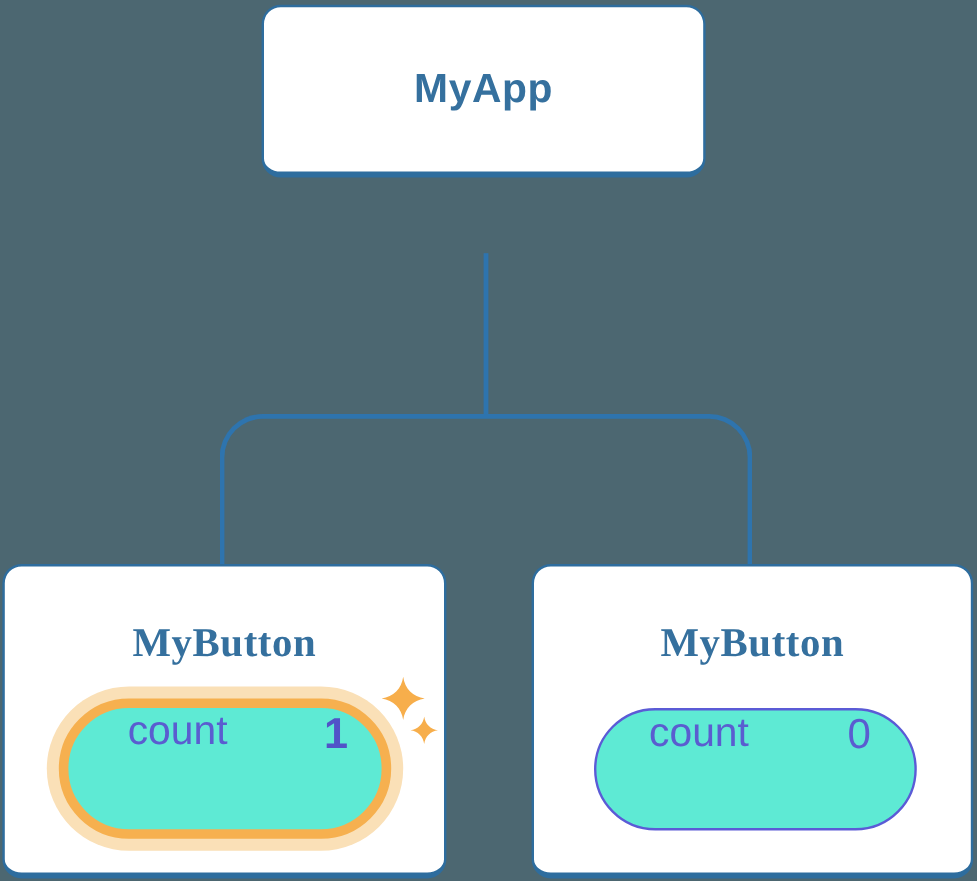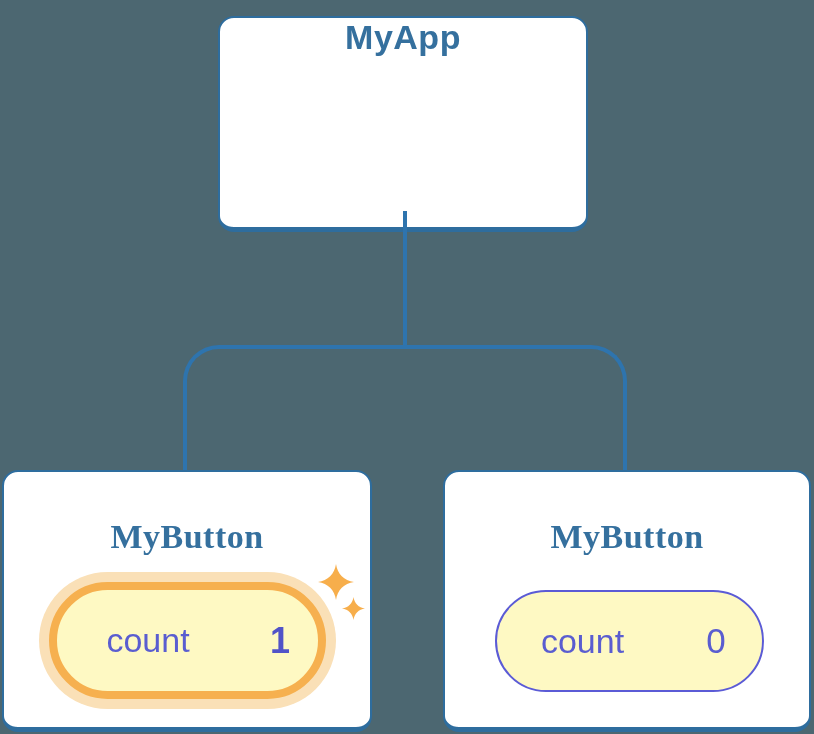--- a/index.html
+++ b/index.html
@@ -13,22 +13,22 @@
 
   
   .node {
     position: absolute;
     background: #ffffff;
     border: 2px solid #2E6D9E;
     border-bottom-width: 5px;
     border-radius: 16px;
     box-sizing: border-box;
   }
-  .node-root { left: 218px; top: 16px; width: 370px; height: 216px;
-    display: flex; justify-content: center; }
+  .node-root { left: 218px; top: 4px; width: 370px; height: 144px;
+    display: flex; align-items: center; justify-content: center; }
   .node-child-left  { left: 2px;   top: 470px; width: 370px; height: 262px; }
   .node-child-right { left: 443px; top: 470px; width: 368px; height: 262px; }
 
   .node-title {
     color: #35709E;
     font-size: 34px;
     font-weight: 600;
     letter-spacing: 0.5px;
   }
   .child-title {
@@ -48,25 +48,25 @@
     width: 444px; height: 125px;
     border: 4px solid #2E74AE;
     border-bottom: none;
     border-radius: 36px 36px 0 0;
     box-sizing: border-box;
   }
 
   
   .pill {
     position: absolute;
-    background: #fef9c3;
+    background: #5eead4;
     border-radius: 999px;
     box-sizing: border-box;
     display: flex;
-    align-items: center;
+    align-items: flex-start;
     overflow: hidden;
   }
   .pill-highlighted {
     left: 45px; top: 110px; width: 277px; height: 117px;
     border: 8px solid #F6B04F;
     box-shadow: 0 0 0 10px #FAE0B7;
   }
   .pill-normal {
     left: 50px; top: 118px; width: 269px; height: 102px;
     border: 2px solid #5B5BD6;

